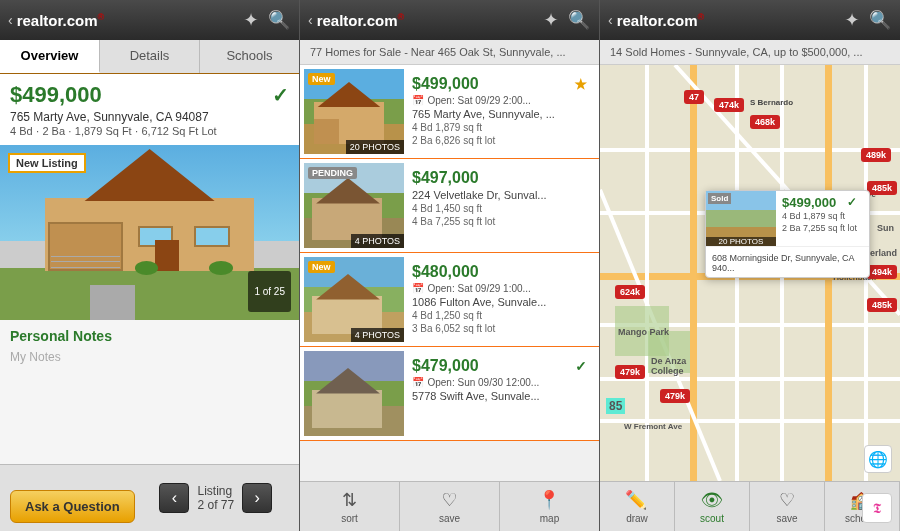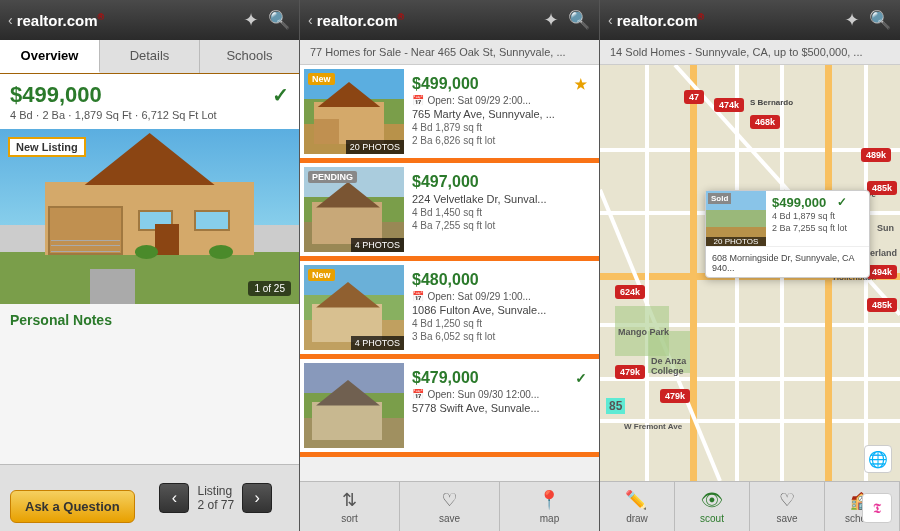--- a/index.html
+++ b/index.html
@@ -131,21 +131,21 @@
       padding: 2px 6px;
       z-index: 10;
     }
     .image-counter {
       position: absolute;
       bottom: 8px;
       right: 8px;
       background: rgba(0,0,0,0.6);
       color: #fff;
       font-size: 10px;
-      padding: 2px 6px;
+      padding: 15px 6px;
       border-radius: 3px;
     }
 
     .presented-by {
       background: #f5f5f5;
       text-align: center;
       padding: 6px;
       font-size: 11px;
       color: #666;
       border-top: 1px solid #ddd;
@@ -226,21 +226,21 @@
     }
 
     .listing-list {
       flex: 1;
       overflow-y: auto;
       background: #f0f0f0;
     }
     .listing-card {
       display: flex;
       background: #fff;
-      border-bottom: 5px solid #f97316;
+      border-bottom: 1px solid #f97316;
       padding: 4px;
       position: relative;
     }
     .listing-thumb {
       width: 100px;
       flex-shrink: 0;
       position: relative;
       overflow: hidden;
     }
     .thumb-house {
@@ -410,21 +410,21 @@
       width: 165px;
       z-index: 20;
     }
     .map-popup-thumb {
       display: flex;
       height: 55px;
       overflow: hidden;
       position: relative;
     }
     .popup-thumb-img {
-      width: 60px;
+      width: 70px;
       flex-shrink: 0;
       background: linear-gradient(180deg, #89c4e8 0%, #89c4e8 35%, #9ab87a 35%, #9ab87a 65%, #b8924a 65%,#b8924a 100%);
       position: relative;
     }
     .popup-sold-badge {
       position: absolute;
       top: 2px;
       left: 2px;
       background: #888;
       color: #fff;
@@ -525,20 +525,21 @@
     <div class="tab active">Overview</div>
     <div class="tab">Details</div>
     <div class="tab">Schools</div>
   </div>
 
   <div class="price-section">
     <div class="price">
       <span>$499,000</span>
       <span class="checkmark">✓</span>
     </div>
+    <div class="address-line">765 Marty Ave, Sunnyvale, CA  94087</div>
     <div class="details-line">4 Bd · 2 Ba · 1,879 Sq Ft · 6,712 Sq Ft Lot</div>
   </div>
 
   <div class="listing-image-wrapper">
     <div class="new-listing-badge">New Listing</div>
 
     <div style="width:100%;height:100%;position:relative;overflow:hidden;">
 
       <div style="position:absolute;top:0;left:0;right:0;height:55%;background:linear-gradient(180deg,#5baee0 0%,#87ceeb 100%);"></div>
 
@@ -566,20 +567,21 @@
       <div style="position:absolute;bottom:26%;left:45%;width:8%;height:8%;background:#4a8a2a;border-radius:50%"></div>
       <div style="position:absolute;bottom:26%;left:70%;width:8%;height:8%;background:#4a8a2a;border-radius:50%"></div>
 
       <div class="image-counter">1 of 25</div>
     </div>
   </div>
 
 
   <div class="personal-notes">
     <div class="personal-notes-title">Personal Notes</div>
+    <div class="my-notes">My Notes</div>
   </div>
 
   <div class="panel1-footer">
     <button class="ask-btn">Ask a Question</button>
     <div class="nav-arrows">
       <div class="nav-arrow">‹</div>
       <div class="listing-nav-text">Listing<br>2 of 77</div>
       <div class="nav-arrow">›</div>
     </div>
   </div>

